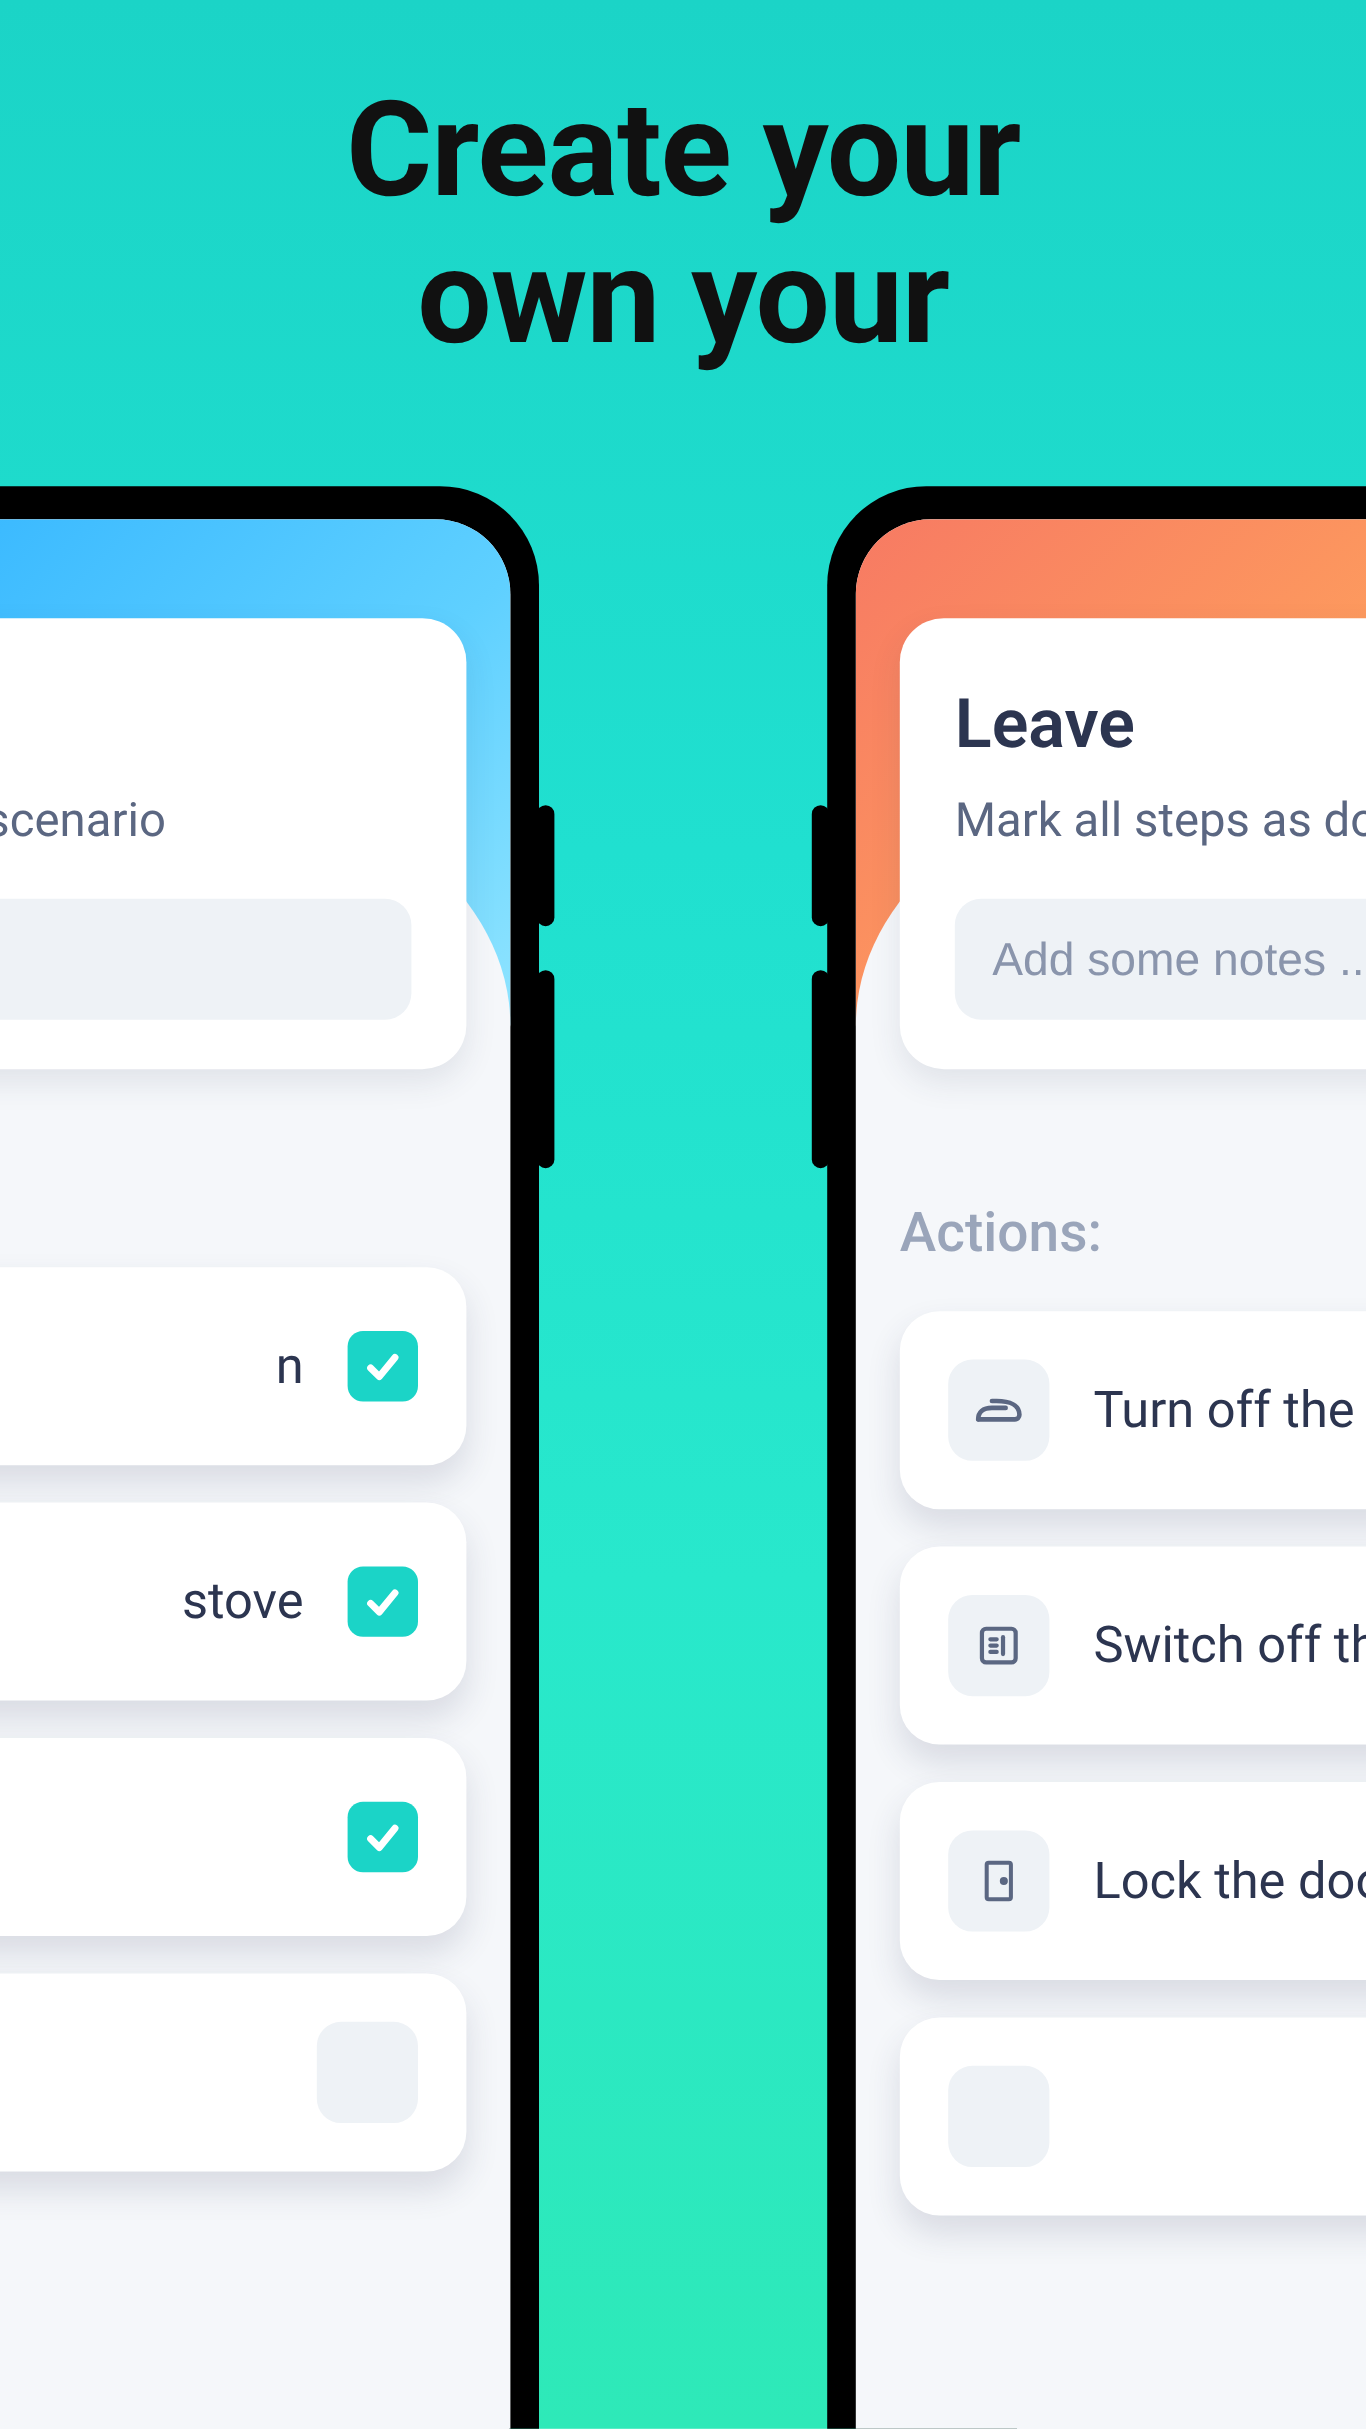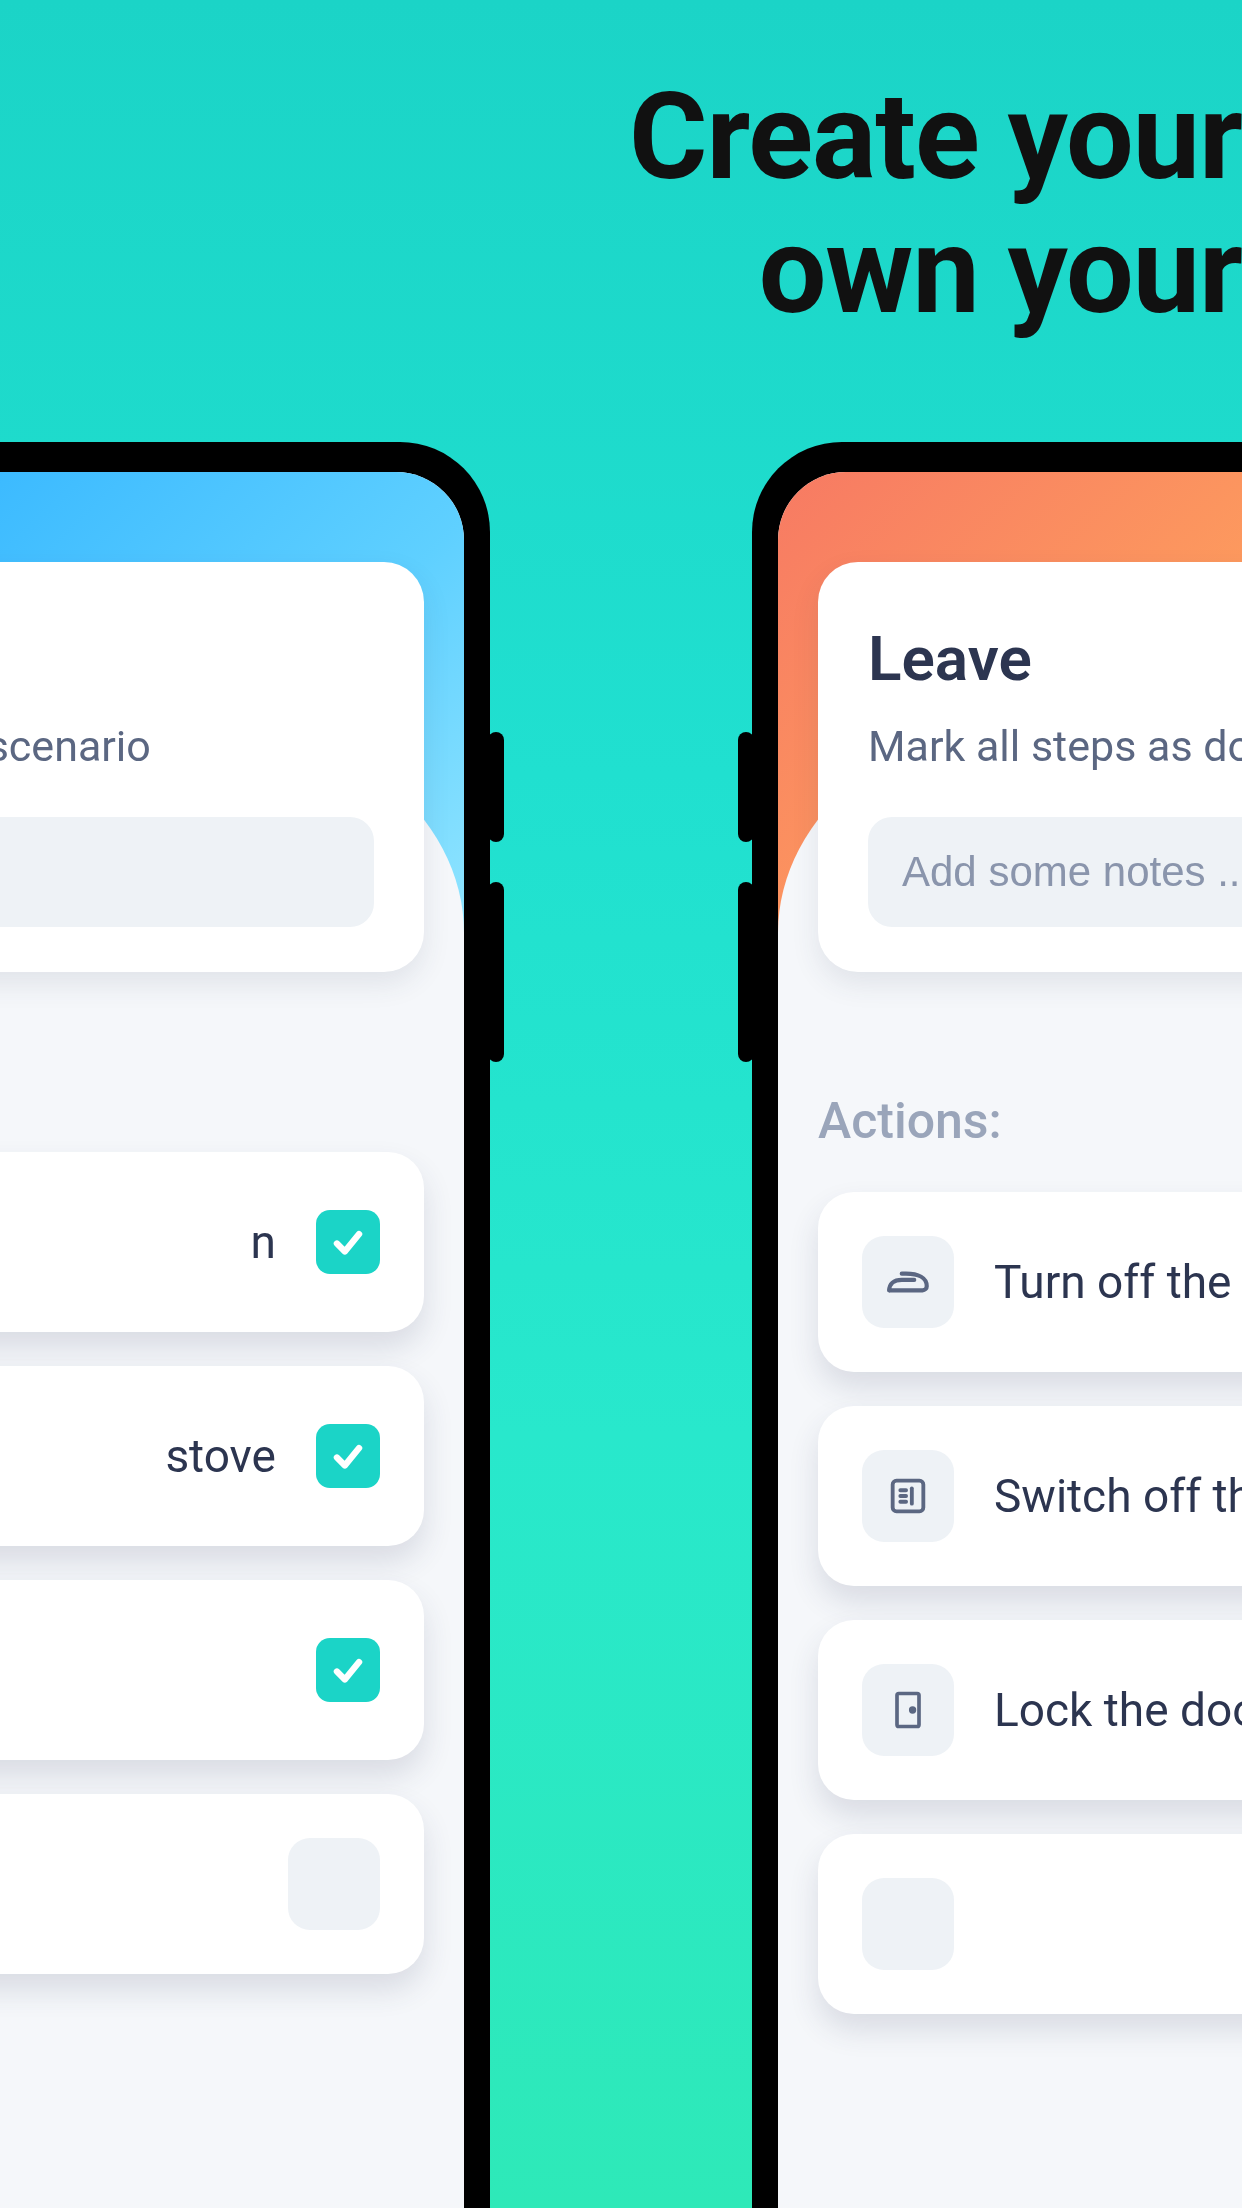--- a/index.html
+++ b/index.html
@@ -7,21 +7,21 @@
 body {
   font-family: -apple-system, BlinkMacSystemFont, "Segoe UI", Roboto, sans-serif;
   background: linear-gradient(180deg, #1BD4C7 0%, #20E0D0 35%, #28E8CC 65%, #2EE9B8 100%);
   position: relative;
 }
 .headline {
   position: absolute;
   top: 70px;
   left: 0;
   right: 0;
-  text-align: right;
+  text-align: center;
   font-size: 120px;
   font-weight: 700;
   line-height: 1.12;
   color: #111;
   letter-spacing: -1px;
 }
 
 
 .phone {
   position: absolute;

